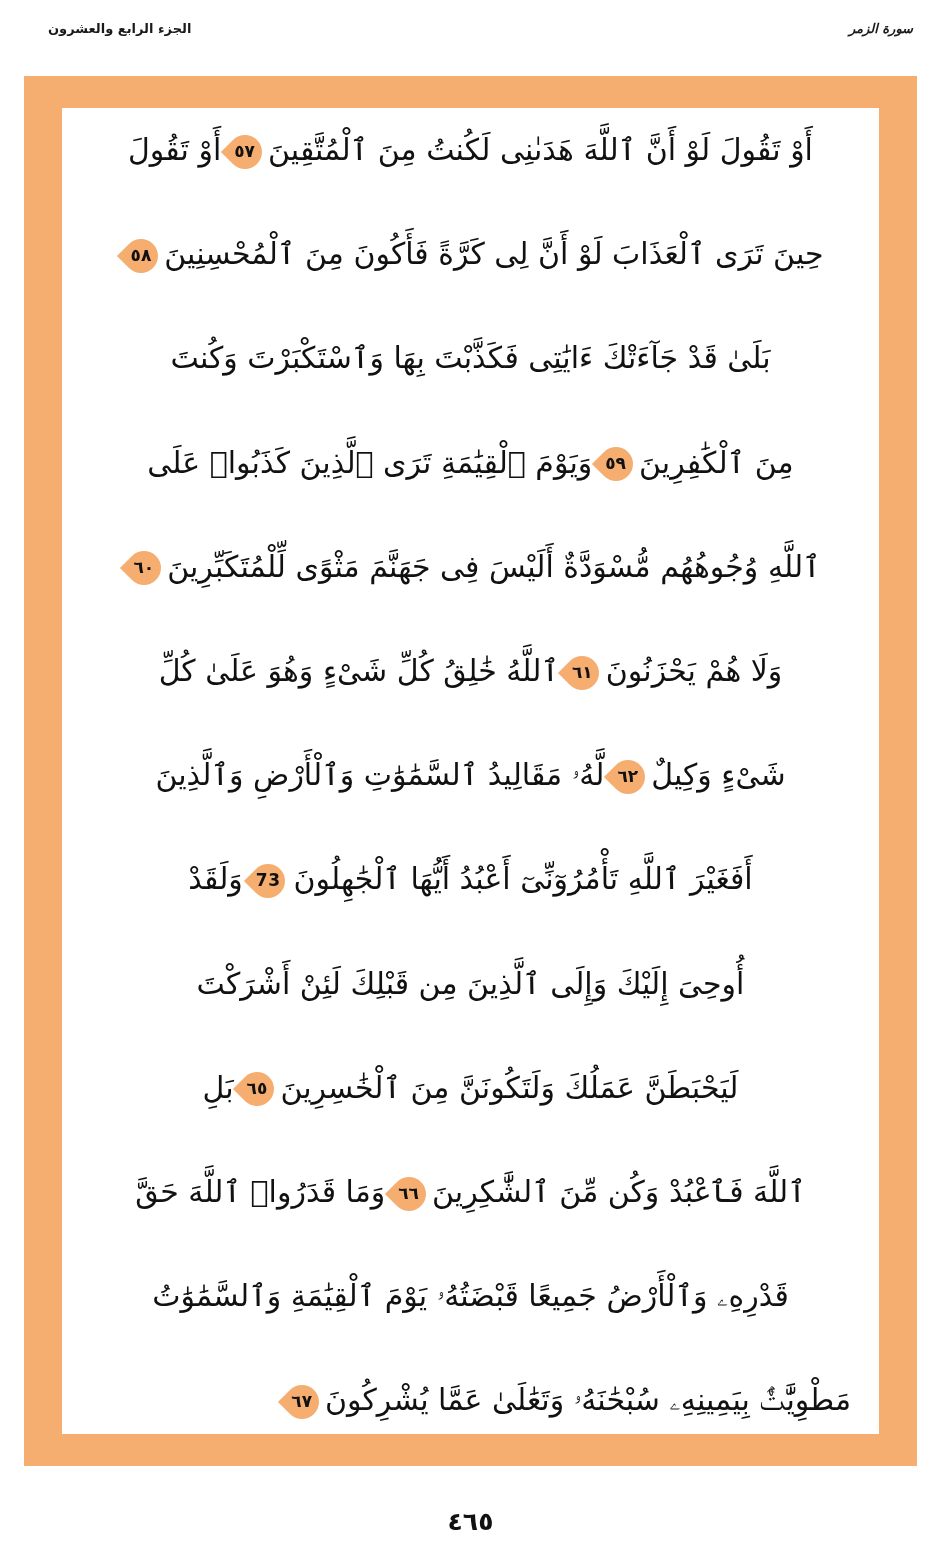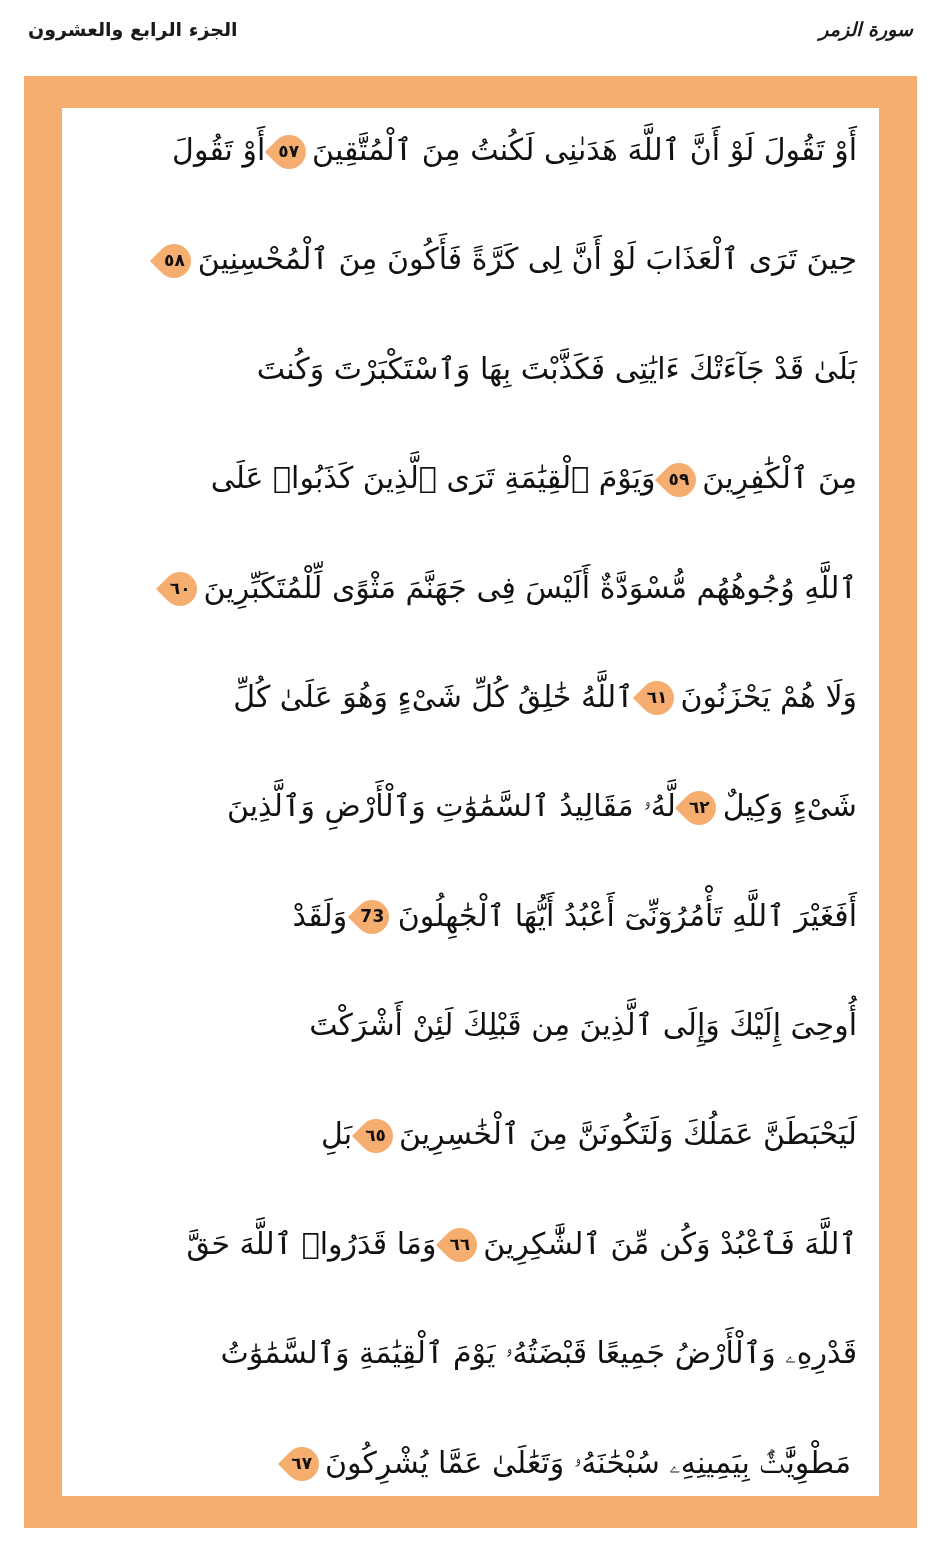--- a/index.html
+++ b/index.html
@@ -26,26 +26,27 @@
   .header {
     height: 58px;
     flex: 0 0 auto;
     display: flex;
     align-items: center;
     justify-content: space-between;
     padding: 0 28px;
     box-sizing: border-box;
   }
   .header-item {
-    font-size: 19px;
+    font-size: 13px;
     color: #1a1a1a;
     font-weight: bold;
     letter-spacing: 0;
     line-height: 1.4;
     white-space: nowrap;
+    margin-left: 20px;
   }
   .header-left { order: 2; }
   .header-right { order: 1; font-style: italic; }
 
   
   .frame-outer {
     flex: 1 1 auto;
     margin: 0 6px 6px 6px;
     position: relative;
     background: #f6ae70;
@@ -99,21 +100,21 @@
     box-sizing: border-box;
     display: flex;
     flex-direction: column;
     justify-content: space-between;
   }
   .aya-line {
     font-family: "DejaVu Sans", "Liberation Sans", sans-serif;
     font-size: 30px;
     line-height: 1.05;
     color: #111111;
-    text-align: right;
+    text-align: center;
     white-space: nowrap;
     direction: rtl;
     letter-spacing: 0.5px;
     font-weight: 500;
   }
   .aya-line.last {
     text-align: right;
     padding-right: 6px;
   }
 
@@ -184,14 +185,17 @@
           <div class="aya-line"><span>أَفَغَيْرَ ٱللَّهِ تَأْمُرُوٓنِّىٓ أَعْبُدُ أَيُّهَا ٱلْجَٰهِلُونَ</span><span class="num"><span>73</span></span><span>وَلَقَدْ</span></div>
           <div class="aya-line"><span>أُوحِىَ إِلَيْكَ وَإِلَى ٱلَّذِينَ مِن قَبْلِكَ لَئِنْ أَشْرَكْتَ</span></div>
           <div class="aya-line"><span>لَيَحْبَطَنَّ عَمَلُكَ وَلَتَكُونَنَّ مِنَ ٱلْخَٰسِرِينَ</span><span class="num"><span>٦٥</span></span><span>بَلِ</span></div>
           <div class="aya-line"><span>ٱللَّهَ فَٱعْبُدْ وَكُن مِّنَ ٱلشَّٰكِرِينَ</span><span class="num"><span>٦٦</span></span><span>وَمَا قَدَرُوا۟ ٱللَّهَ حَقَّ</span></div>
           <div class="aya-line"><span>قَدْرِهِۦ وَٱلْأَرْضُ جَمِيعًا قَبْضَتُهُۥ يَوْمَ ٱلْقِيَٰمَةِ وَٱلسَّمَٰوَٰتُ</span></div>
           <div class="aya-line last"><span>مَطْوِيَّٰتٌۢ بِيَمِينِهِۦ سُبْحَٰنَهُۥ وَتَعَٰلَىٰ عَمَّا يُشْرِكُونَ</span><span class="num"><span>٦٧</span></span></div>
         </div>
     </div>
   </div>
 
+  <div class="footer">
+    <div class="page-number">٤٦٥</div>
+  </div>
 
 </div>
 
 </body></html>

